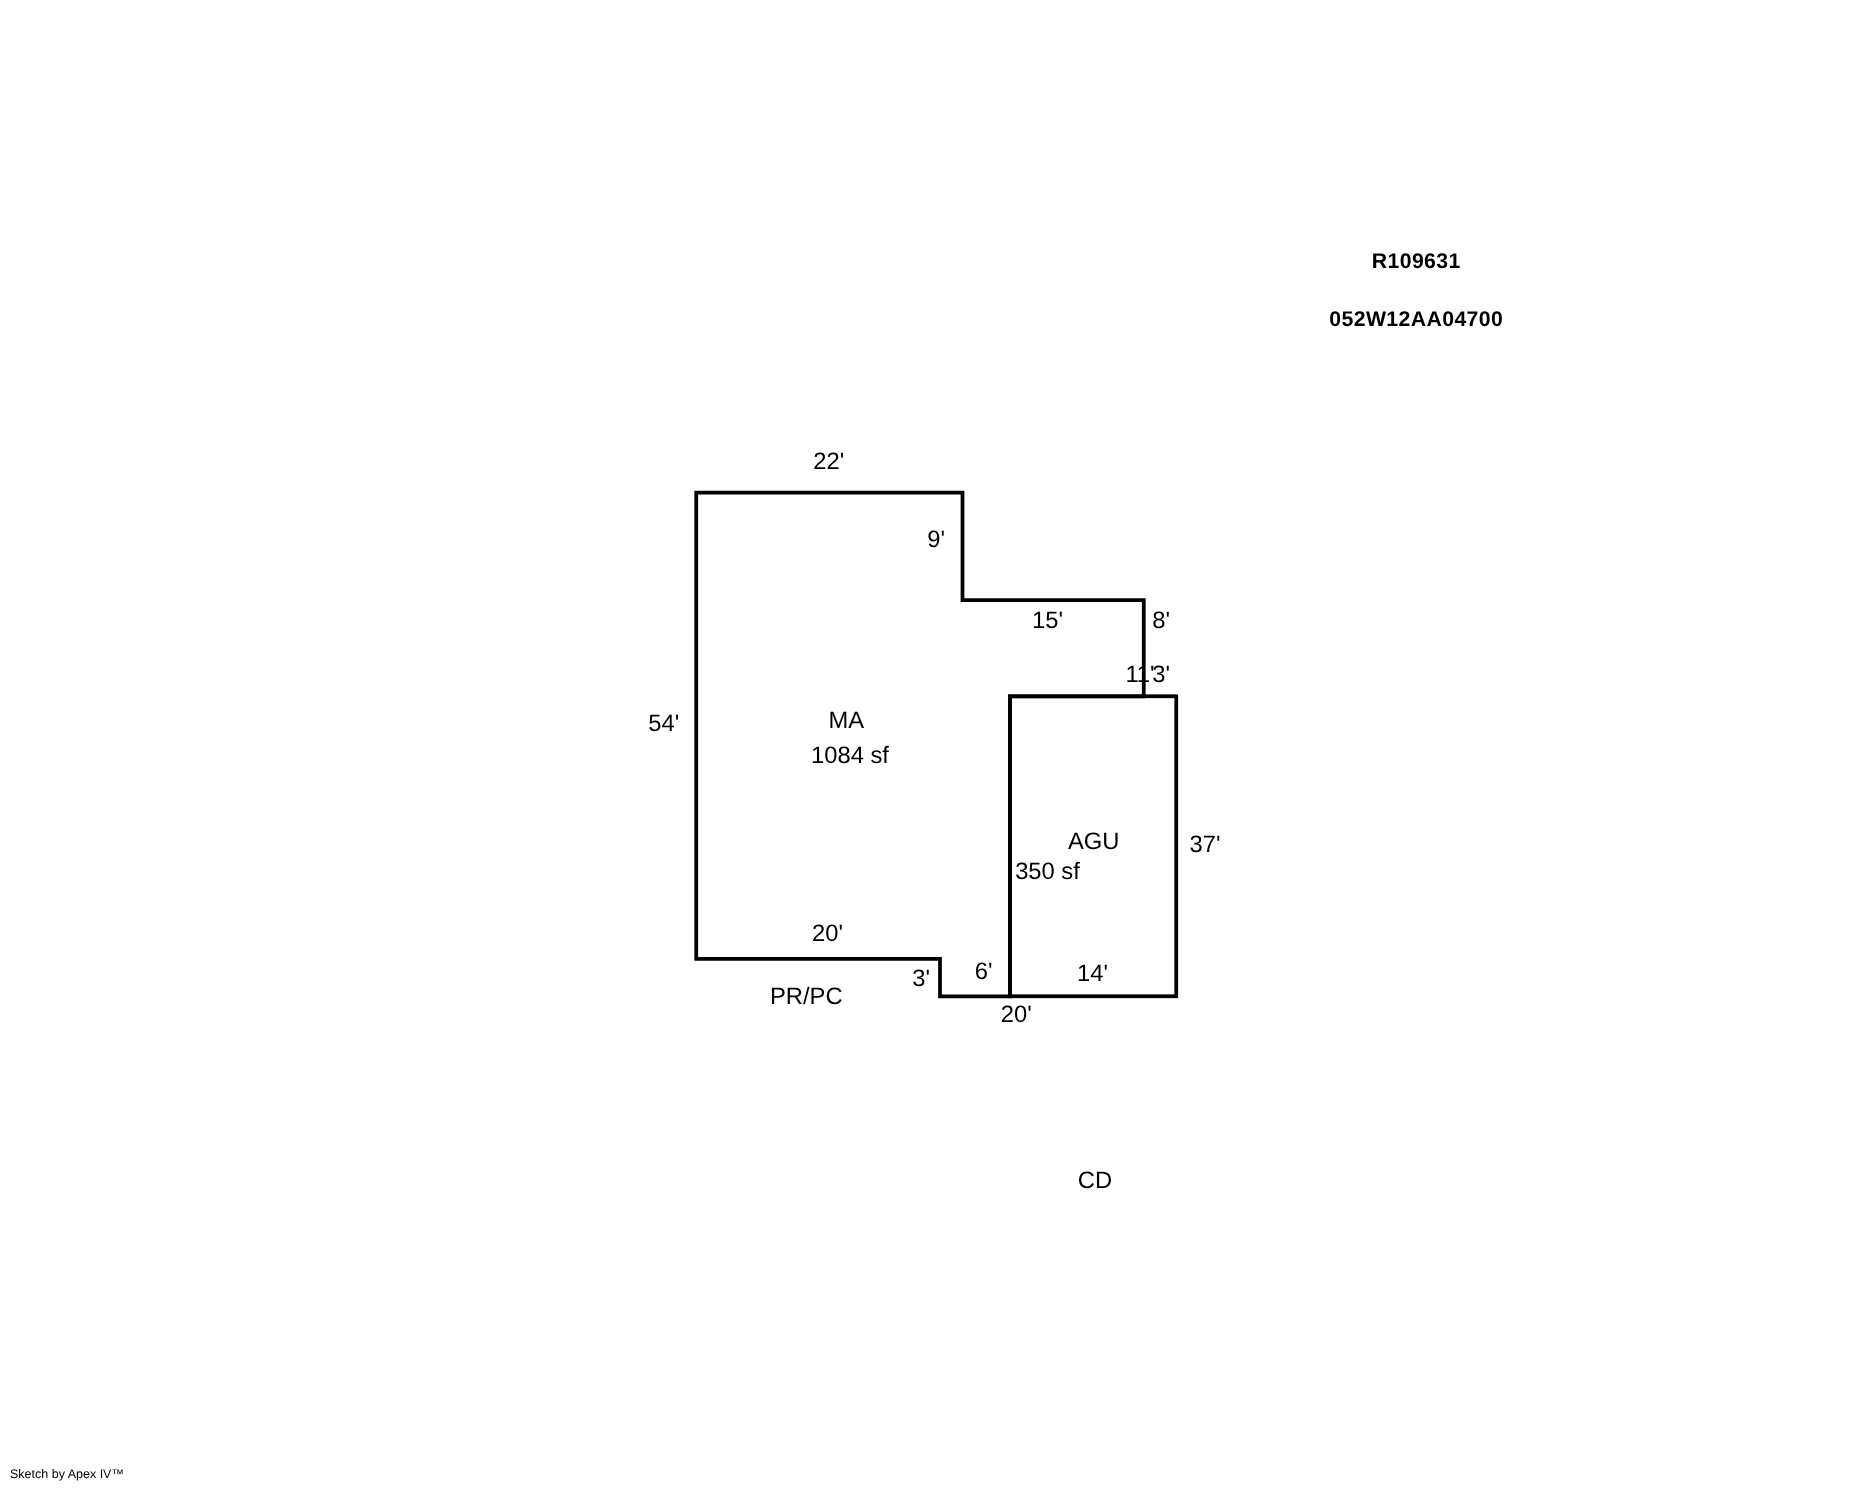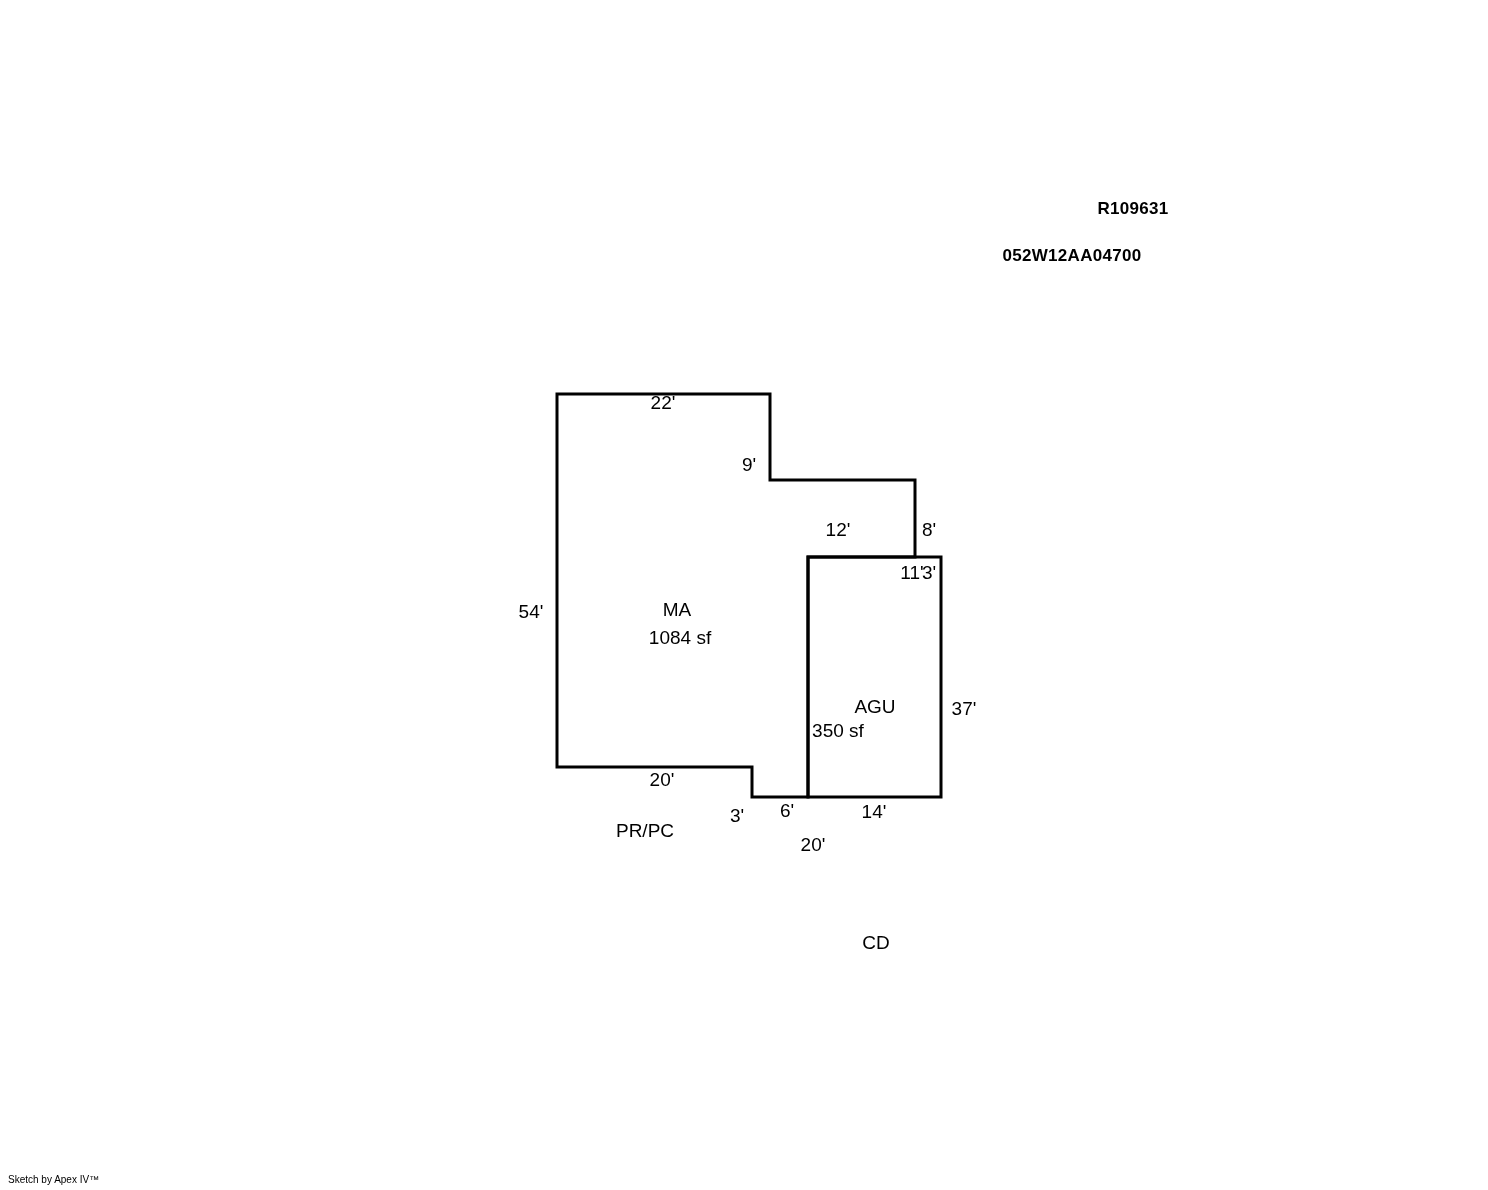--- a/index.html
+++ b/index.html
@@ -23,21 +23,20 @@
     position: absolute;
     left: 0;
     top: 0;
   }
   .lbl {
     position: absolute;
     transform: translate(-50%, -50%);
     font-size: 19px;
     line-height: 1.1;
     white-space: nowrap;
-    margin-top: 32px;
   }
   .hdr {
     position: absolute;
     transform: translate(-50%, -50%);
     font-size: 17px;
     font-weight: bold;
     white-space: nowrap;
     letter-spacing: 0.3px;
   }
   .branding {
@@ -48,44 +47,44 @@
     white-space: nowrap;
     margin-top: 21px;
   }
 </style>
 </head>
 <body>
 
 <div class="page">
 
   <div class="hdr" style="left:1133px; top:209px;">R109631</div>
-  <div class="hdr" style="left:1072px; top:256px;">052W12AA04700</div>
+  <div class="hdr" style="left:1133px; top:256px;">052W12AA04700</div>
 
   <svg class="plan" width="1488" height="1190" viewBox="0 0 1488 1190">
     <polygon points="557,394 770,394 770,480 915,480 915,557 808,557 808,797 752,797 752,767 557,767" fill="none" stroke="#000000" stroke-width="3" stroke-linejoin="miter"></polygon>
     <rect x="808" y="557" width="133" height="240" fill="none" stroke="#000000" stroke-width="3"></rect>
   </svg>
 
   <div class="lbl" style="left:663px; top:371px;">22'</div>
   <div class="lbl" style="left:749px; top:433px;">9'</div>
-  <div class="lbl" style="left:838px; top:498px;">12'</div>
+  <div class="lbl" style="left:838px; top:498px;">15'</div>
   <div class="lbl" style="left:929px; top:498px;">8'</div>
   <div class="lbl" style="left:912px; top:541px;">11'</div>
   <div class="lbl" style="left:929px; top:541px;">3'</div>
   <div class="lbl" style="left:531px; top:580px;">54'</div>
   <div class="lbl" style="left:662px; top:748px;">20'</div>
   <div class="lbl" style="left:737px; top:784px;">3'</div>
   <div class="lbl" style="left:787px; top:779px;">6'</div>
   <div class="lbl" style="left:964px; top:677px;">37'</div>
   <div class="lbl" style="left:874px; top:780px;">14'</div>
   <div class="lbl" style="left:813px; top:813px;">20'</div>
 
   <div class="lbl" style="left:677px; top:578px;">MA</div>
   <div class="lbl" style="left:680px; top:606px;">1084 sf</div>
   <div class="lbl" style="left:875px; top:675px;">AGU</div>
   <div class="lbl" style="left:838px; top:699px;">350 sf</div>
 
   <div class="lbl" style="left:645px; top:799px;">PR/PC</div>
-  <div class="lbl" style="left:876px; top:911px;">CD</div>
+  <div class="lbl" style="left:876px; top:946px;">CD</div>
 
   <div class="branding">Sketch by Apex IV™</div>
 
 </div>
 
 </body></html>

